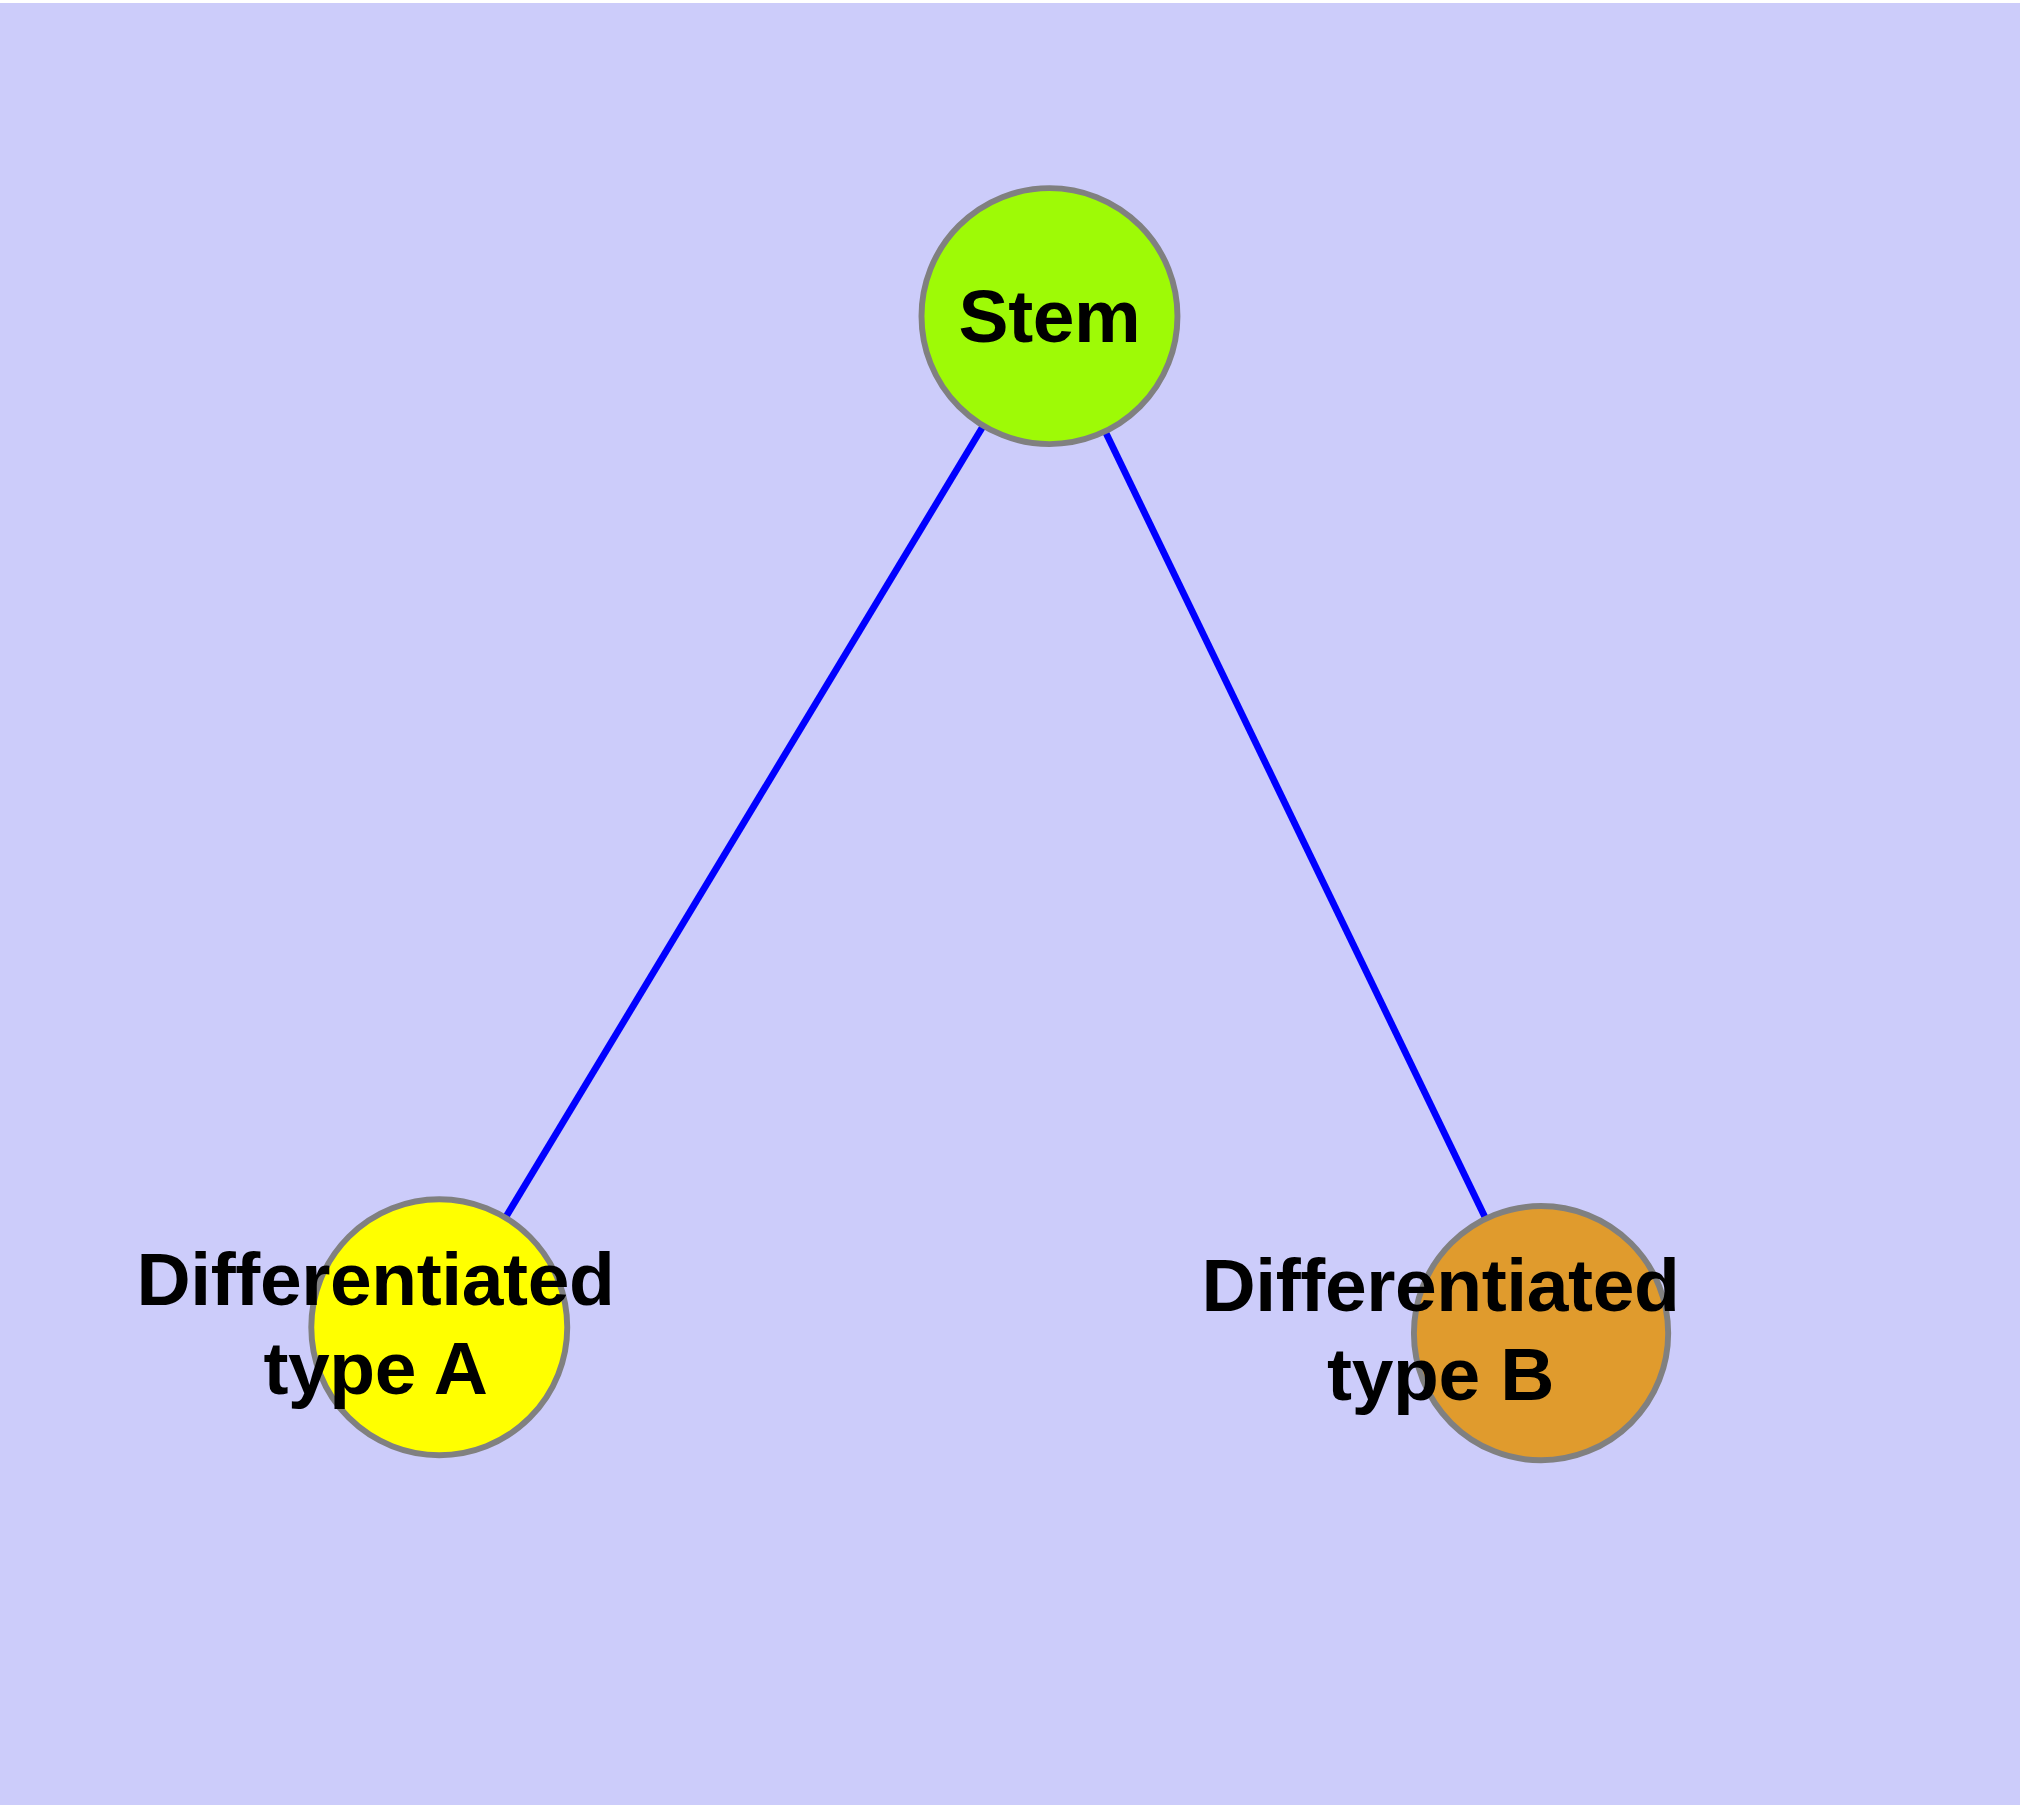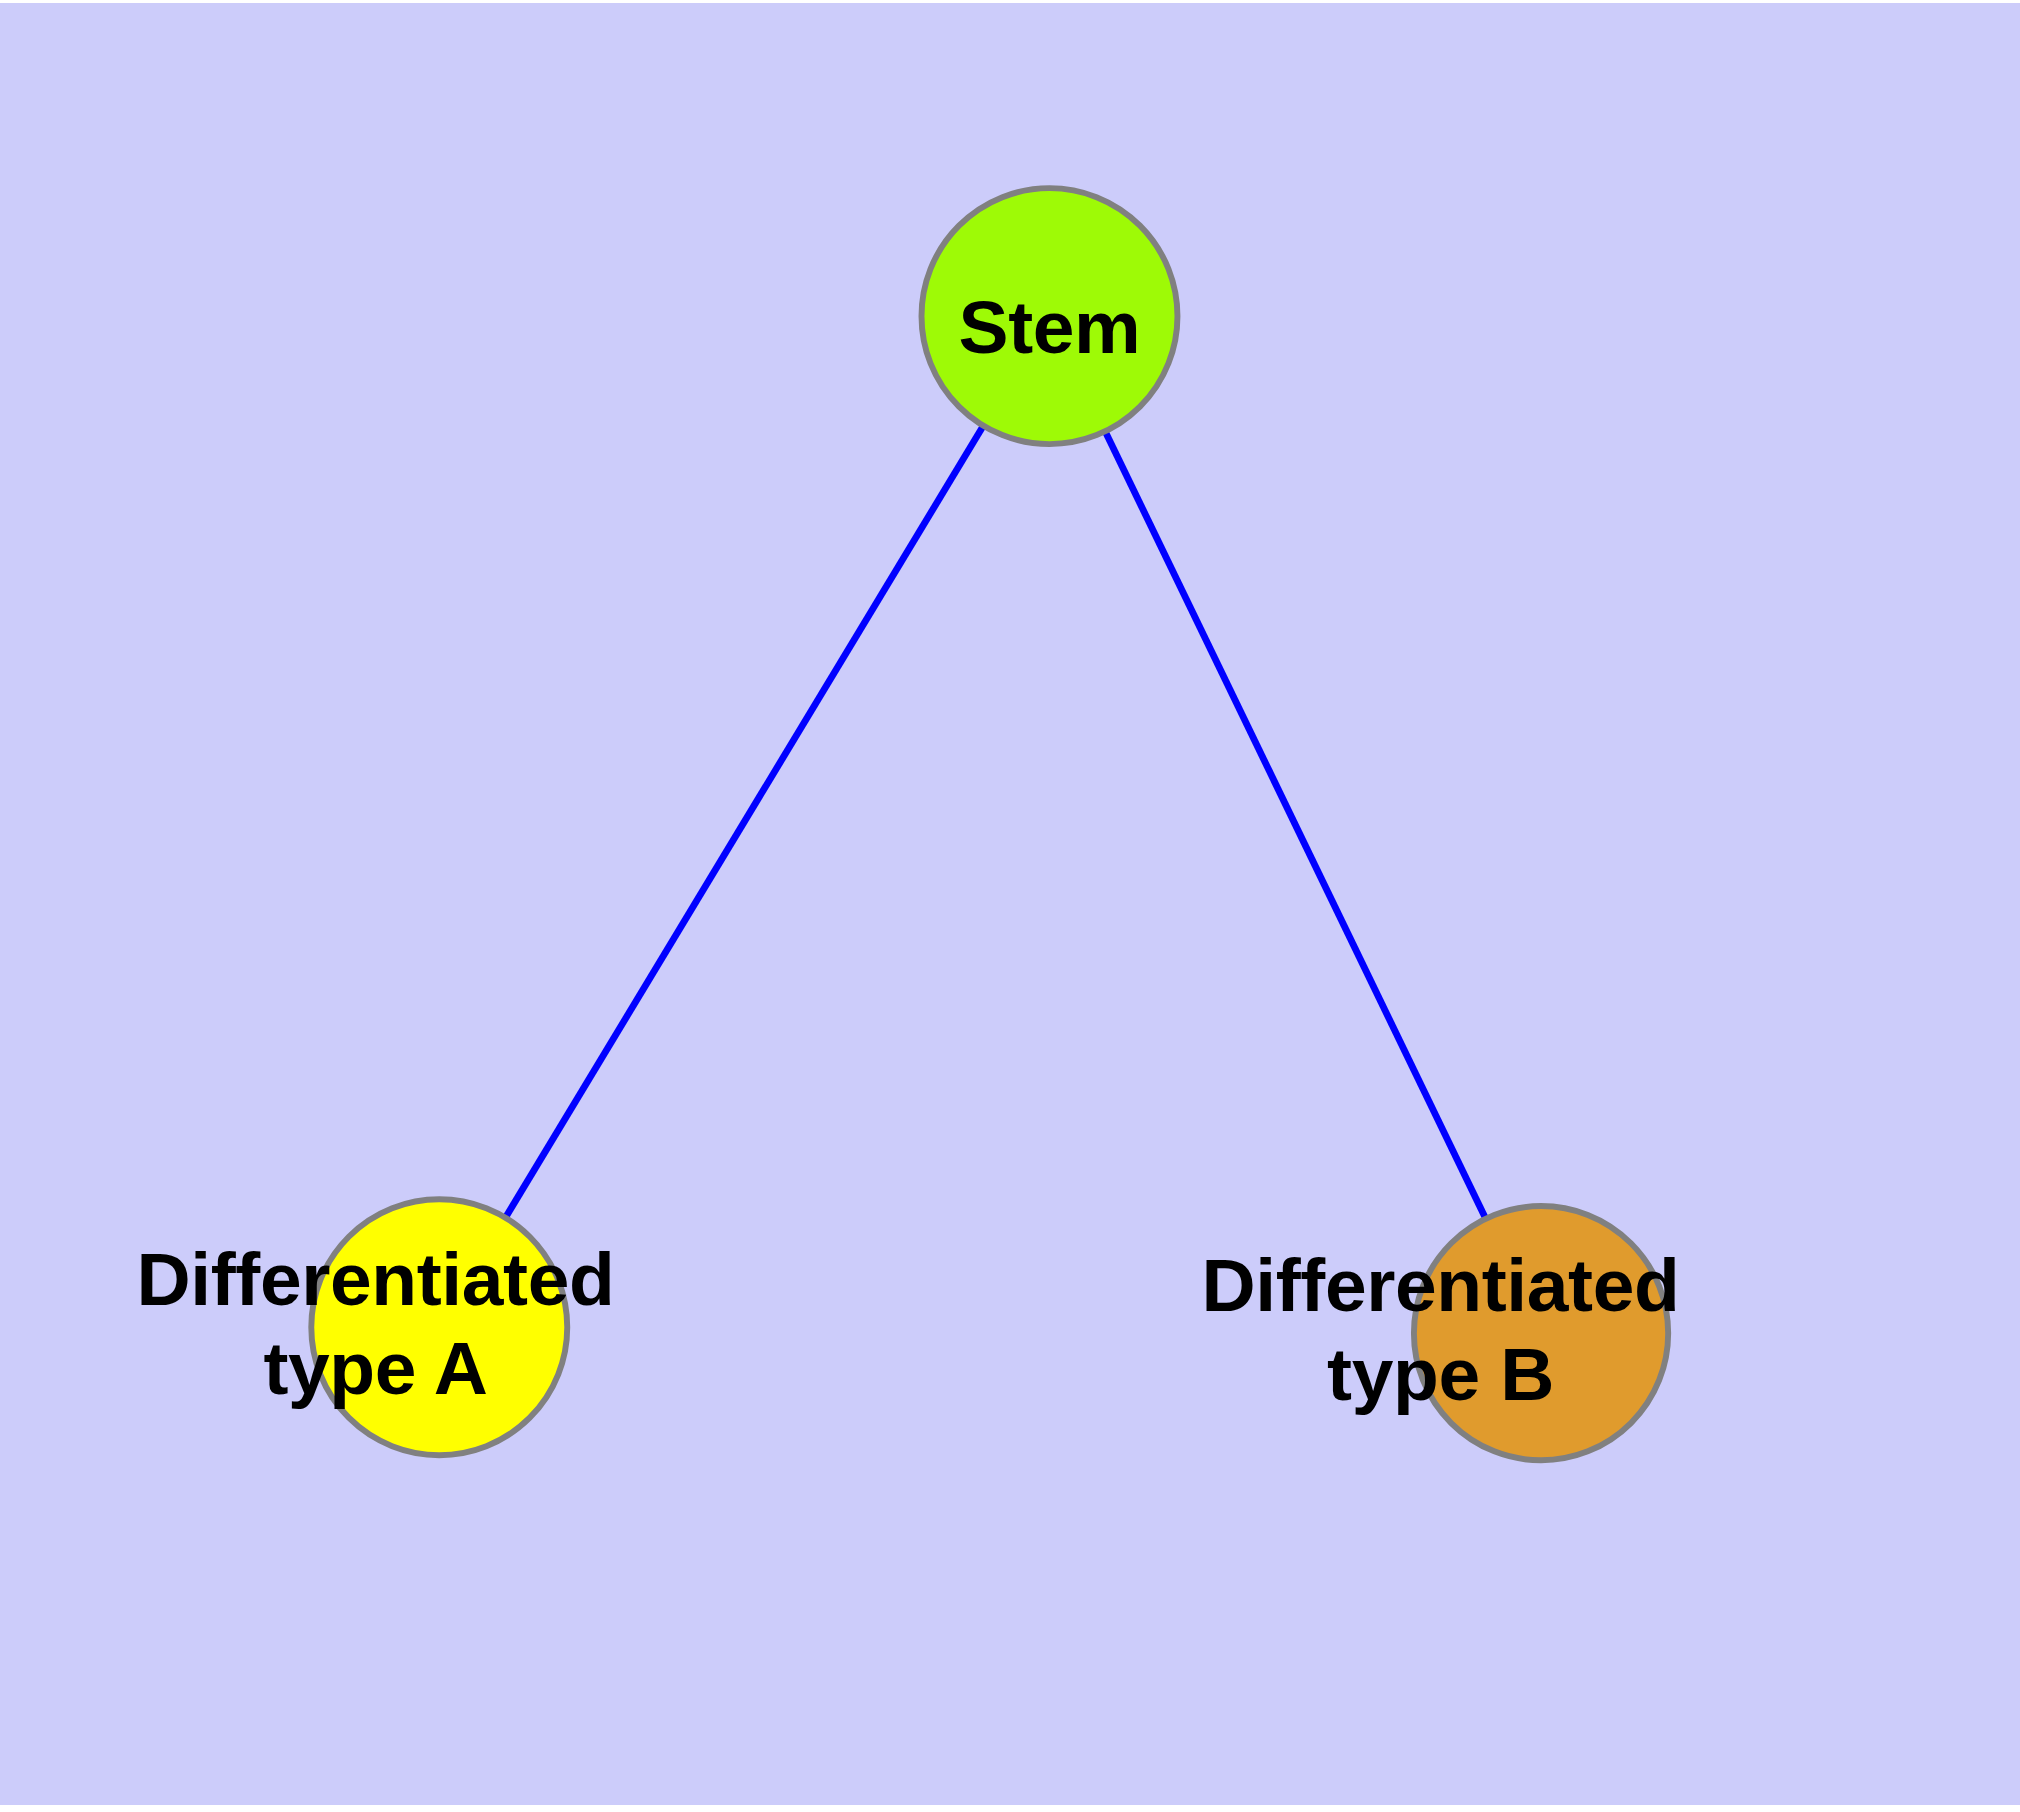--- a/index.html
+++ b/index.html
@@ -53,19 +53,19 @@
       <line id="edge-0" x1="1238" y1="373" x2="518" y2="1566" stroke="#0000ff" stroke-width="8"></line>
       <line id="edge-1" x1="1238" y1="373" x2="1818" y2="1573" stroke="#0000ff" stroke-width="8"></line>
     </g>
     <g>
       <circle id="node-0" cx="1238" cy="373" r="151" fill="#9efa06" stroke="#808080" stroke-width="7"></circle>
       <circle id="node-1" cx="518" cy="1566" r="151" fill="#ffff00" stroke="#808080" stroke-width="7"></circle>
       <circle id="node-2" cx="1818" cy="1573" r="150" fill="#e09b2d" stroke="#808080" stroke-width="7"></circle>
     </g>
   </svg>
 
-  <div class="node-label" id="label-0" style="color: rgb(0, 0, 0); width: 1017px; left: 541px; top: 283px;">Stem</div>
+  <div class="node-label" id="label-0" style="color: rgb(0, 0, 0); width: 1017px; left: 541px; top: 272px;">Stem</div>
   <div class="node-label" id="label-1" style="color: rgb(0, 0, 0); width: 1017px; left: -133px; top: 1235px;">Differentiated
 type A</div>
   <div class="node-label" id="label-2" style="color: rgb(0, 0, 0); width: 1017px; left: 932px; top: 1241px;">Differentiated
 type B</div>
 </div>
 
 
 </body></html>

